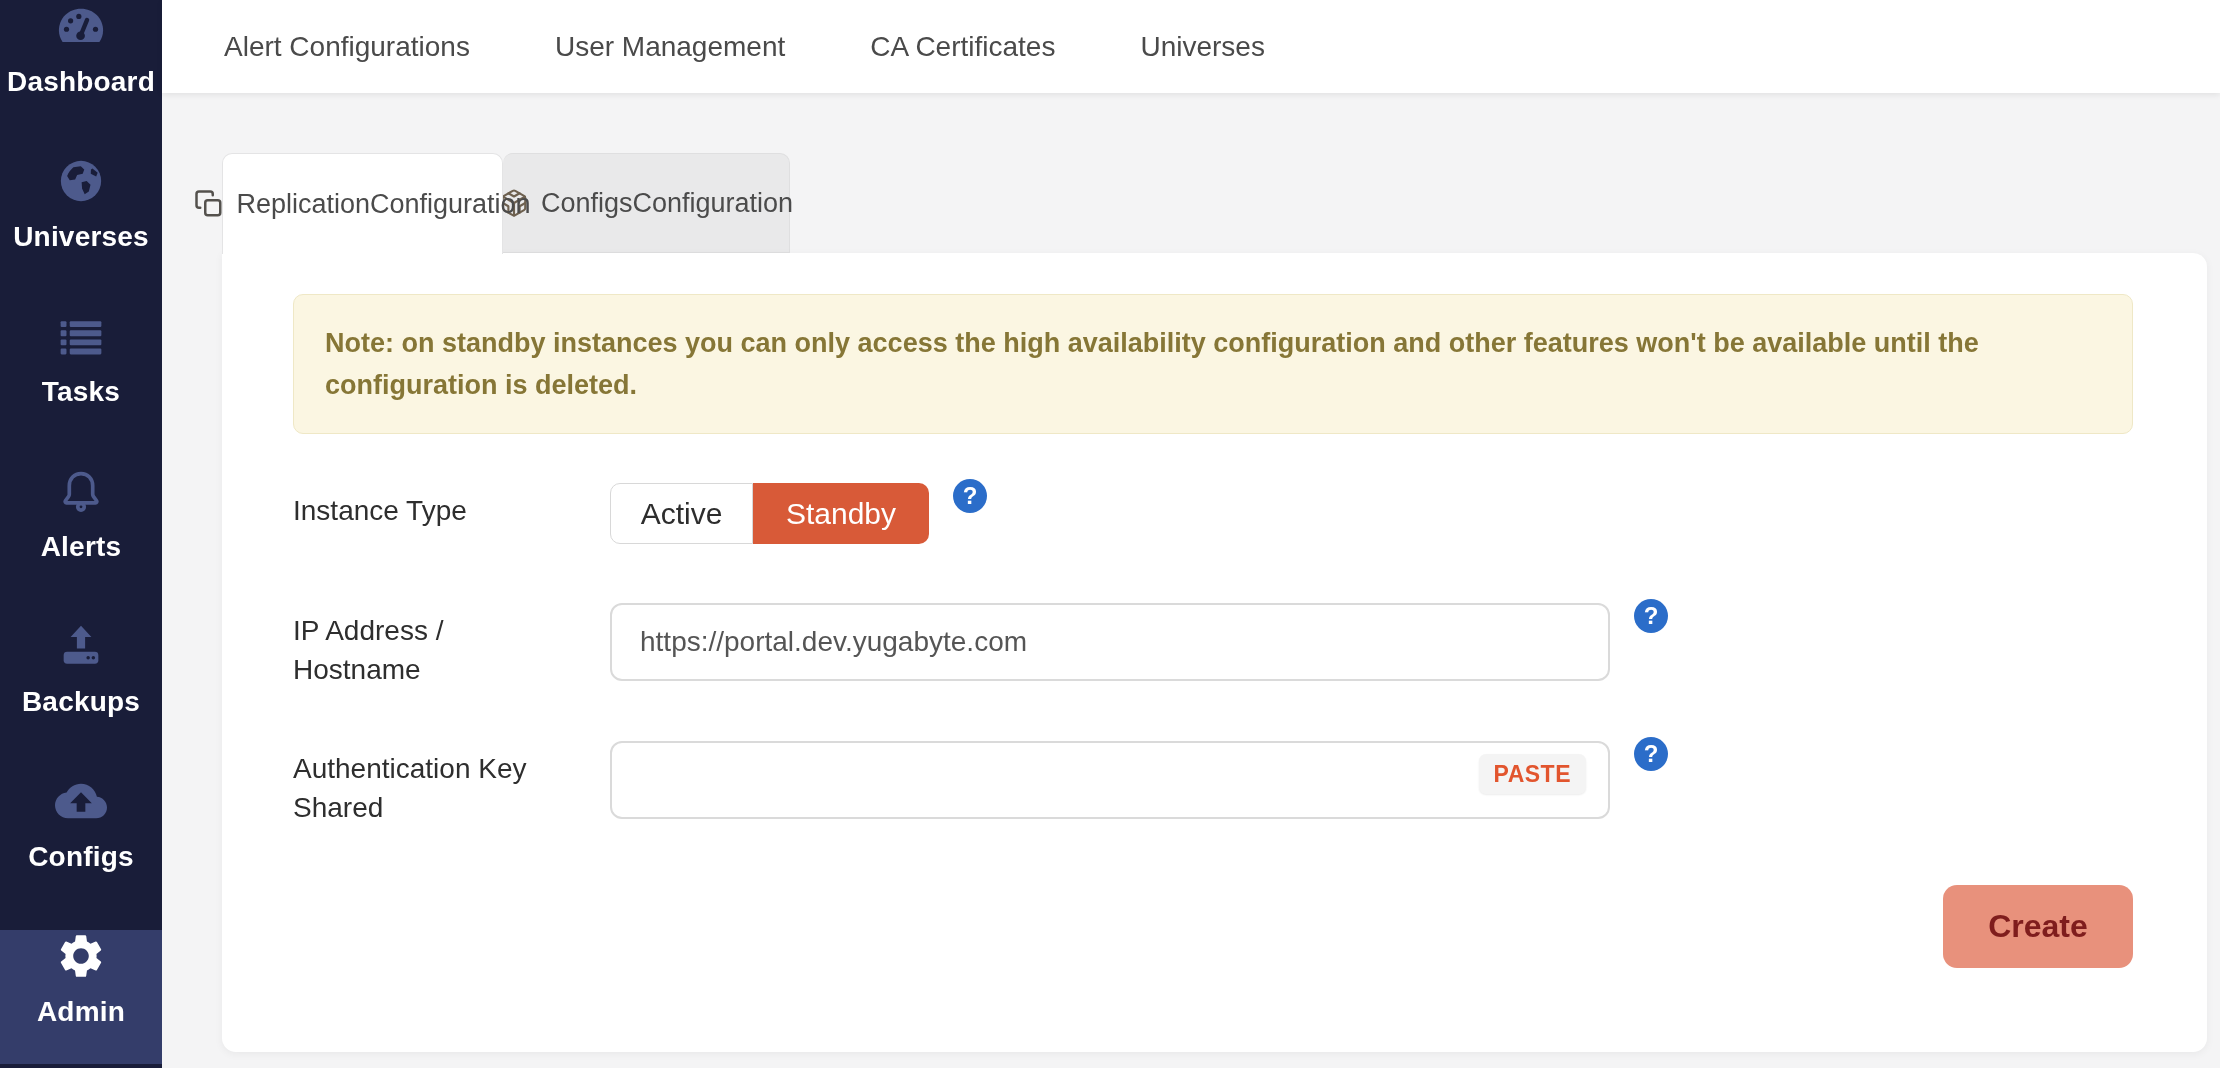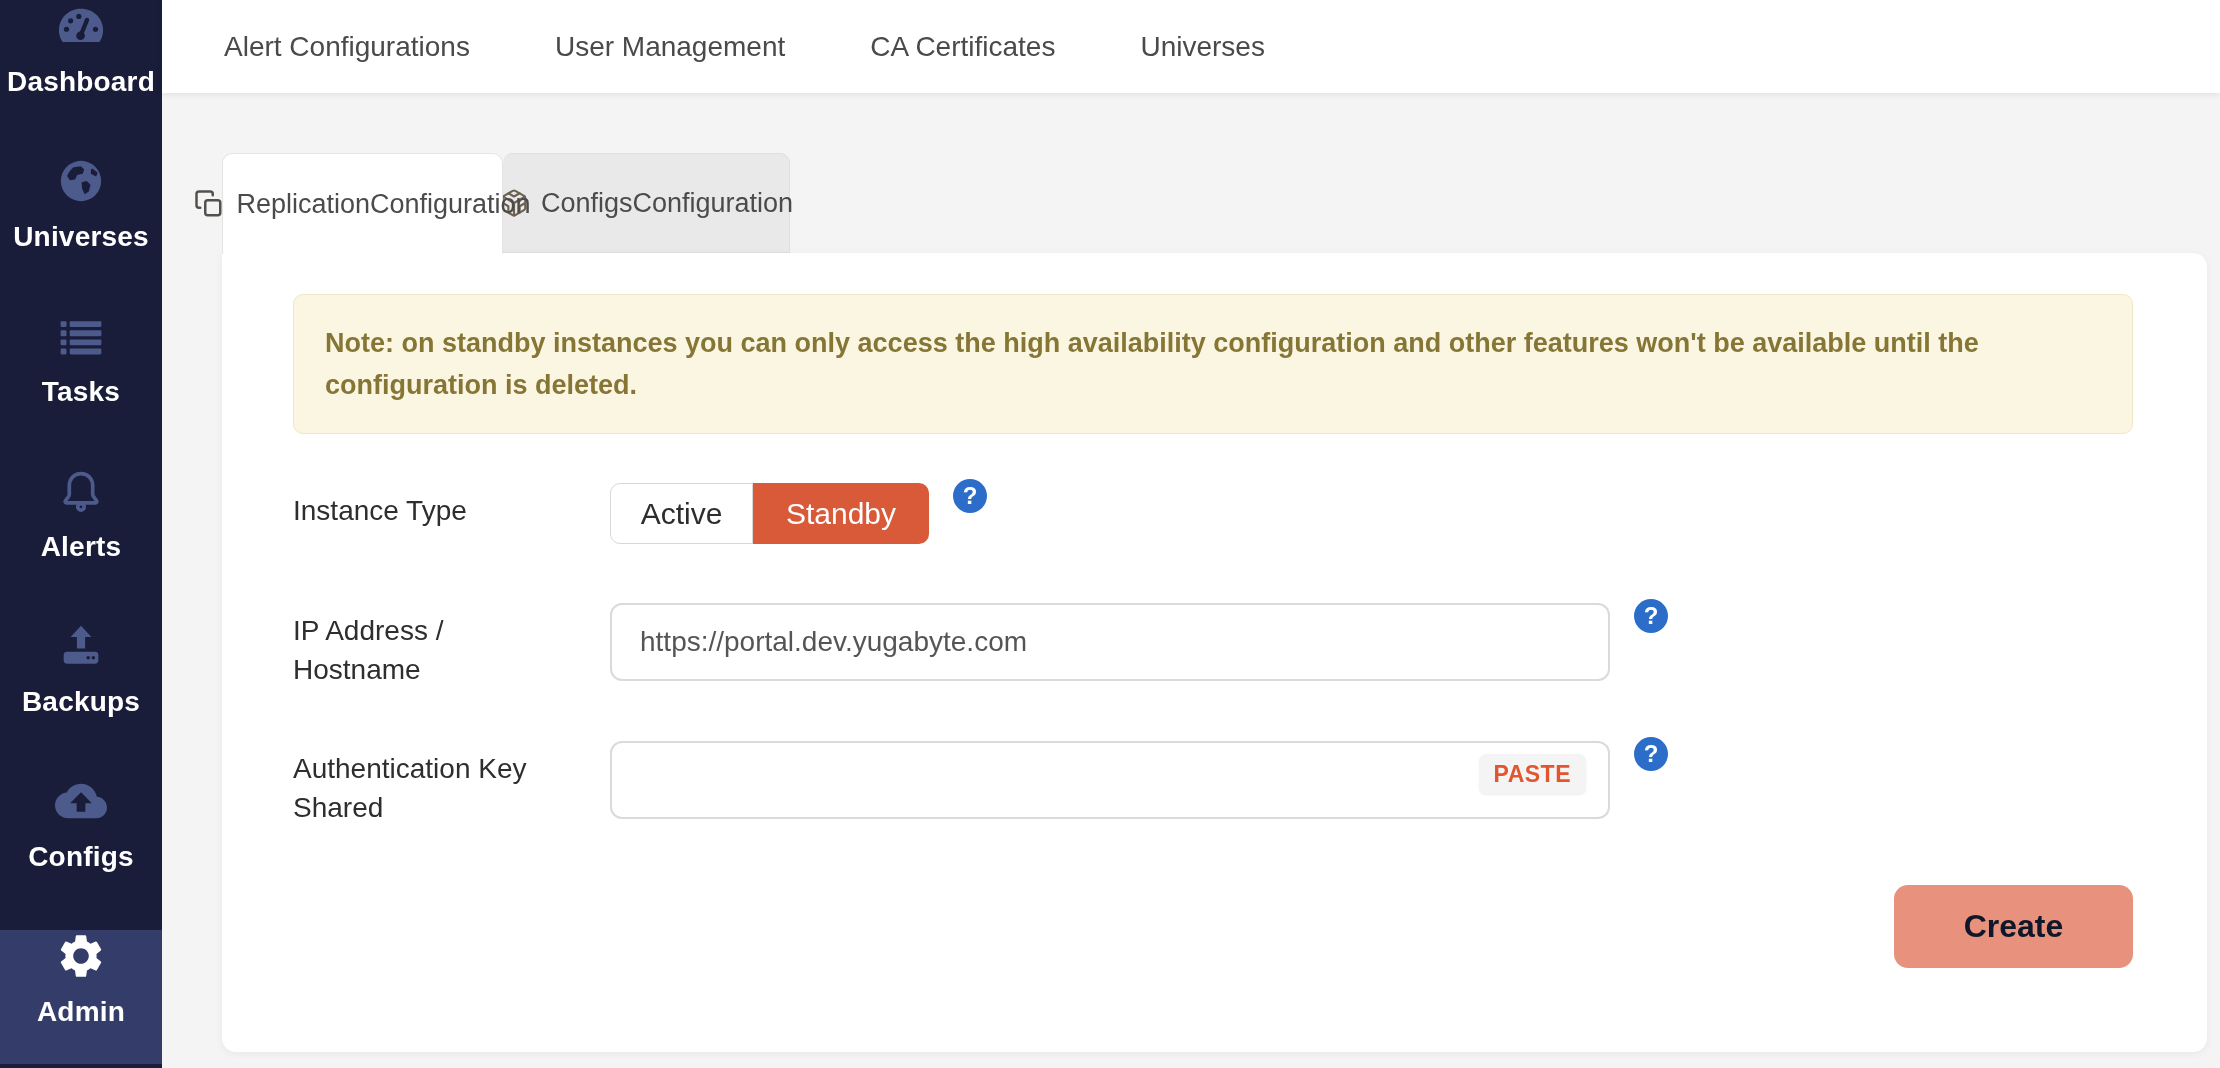--- a/index.html
+++ b/index.html
@@ -58,21 +58,21 @@
         display:flex;align-items:center;justify-content:center;margin-left:24px;margin-top:-4px;cursor:pointer;}
 
   .text-input{box-sizing:border-box;width:1000px;height:78px;border:2px solid #dadada;border-radius:12px;
               padding:0 28px;font-size:28px;color:#555555;font-family:inherit;background:#ffffff;outline:none;}
   .input-wrap{position:relative;width:1000px;flex:none;}
   .paste-btn{position:absolute;right:24px;top:13px;height:40px;padding:0 15px;background:#f4f4f4;border:none;border-radius:7px;
              font-size:23px;font-weight:700;letter-spacing:.5px;color:#e2552e;font-family:inherit;cursor:pointer;
              box-shadow:0 1px 2px rgba(0,0,0,.08);}
 
   .create-row{display:flex;justify-content:flex-end;margin-top:58px;}
-  .create-btn{width:239px;height:83px;background:#e8917c;border:none;border-radius:14px;color:#0f172a;
+  .create-btn{width:190px;height:83px;background:#e8917c;border:none;border-radius:14px;color:#7f1d1d;
               font-size:32px;font-weight:700;font-family:inherit;cursor:pointer;}
 </style>
 </head>
 <body>
 
 <div class="app">
 
   <aside class="sidebar">
 
     <div class="side-item">

